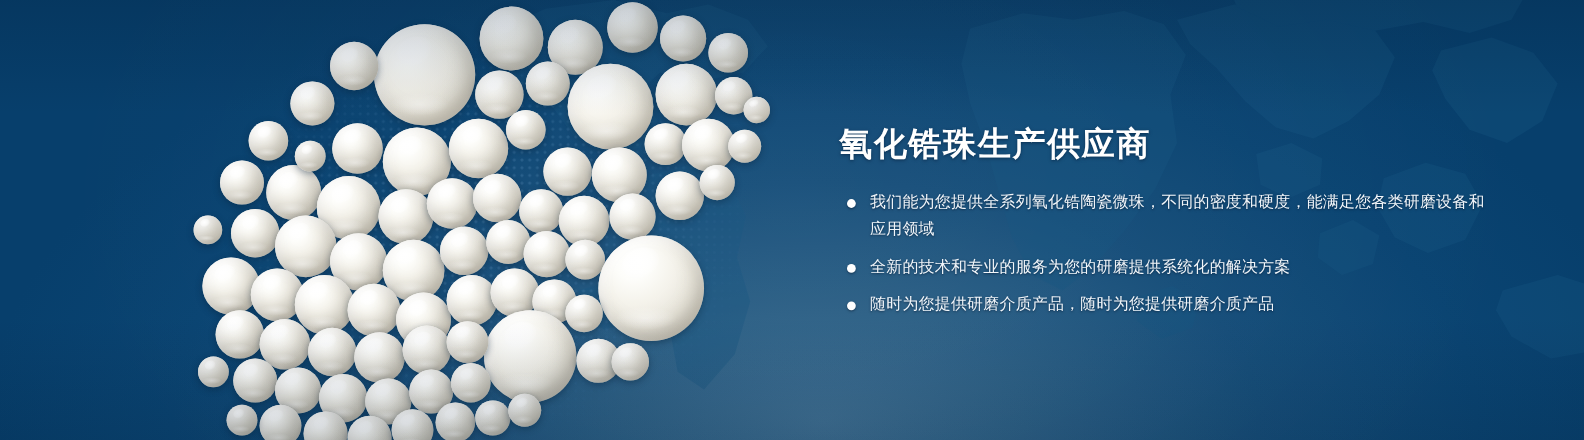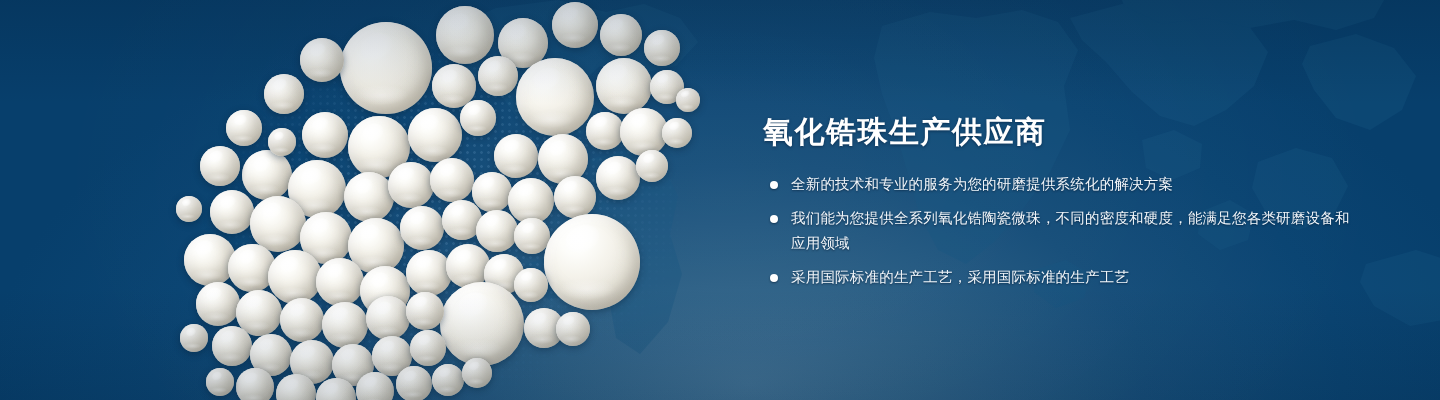--- a/index.html
+++ b/index.html
@@ -242,26 +242,26 @@
   </div>
 
   <div class="bg-vignette"></div>
 
   <div class="copy">
     <h1 class="headline">氧化锆珠生产供应商</h1>
 
     <ul class="bullets">
       <li class="bullet">
         <span class="dot"></span>
+        <span>我们能为您提供全系列氧化锆陶瓷微珠，不同的密度和硬度，能满足您各类研磨设备和应用领域</span>
+      </li>
+      <li class="bullet">
+        <span class="dot"></span>
         <span>全新的技术和专业的服务为您的研磨提供系统化的解决方案</span>
       </li>
       <li class="bullet">
         <span class="dot"></span>
-        <span>我们能为您提供全系列氧化锆陶瓷微珠，不同的密度和硬度，能满足您各类研磨设备和应用领域</span>
-      </li>
-      <li class="bullet">
-        <span class="dot"></span>
-        <span>采用国际标准的生产工艺，采用国际标准的生产工艺</span>
+        <span>随时为您提供研磨介质产品，随时为您提供研磨介质产品</span>
       </li>
     </ul>
   </div>
 
 </div>
 
 </body></html>

